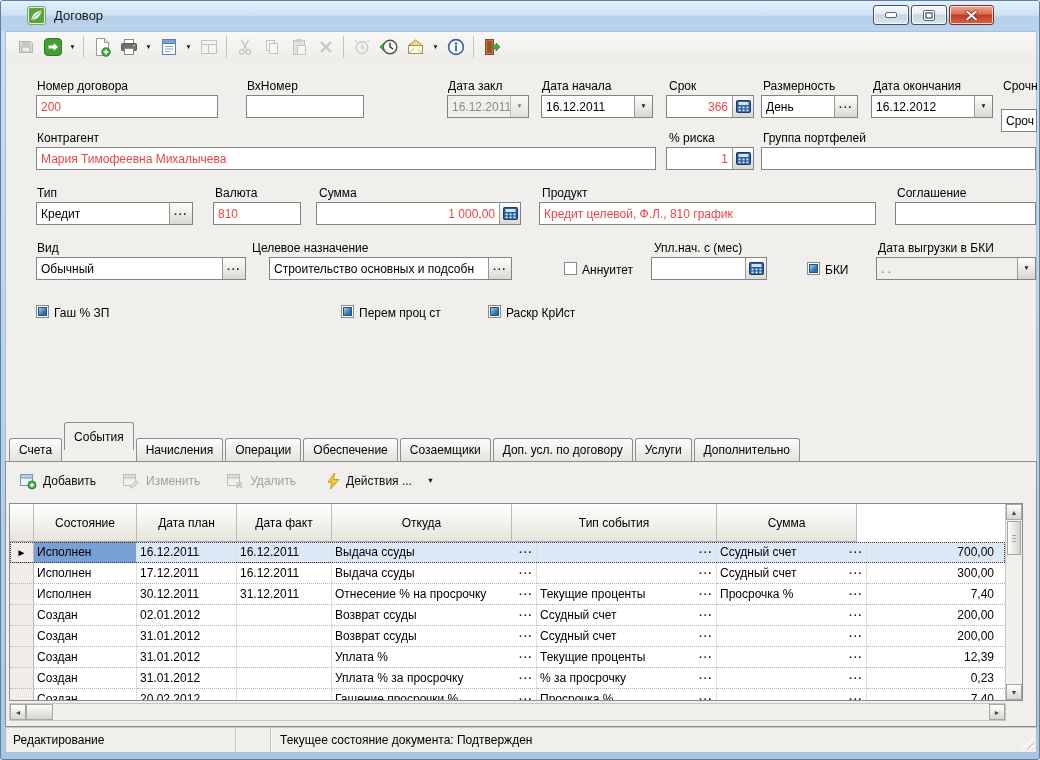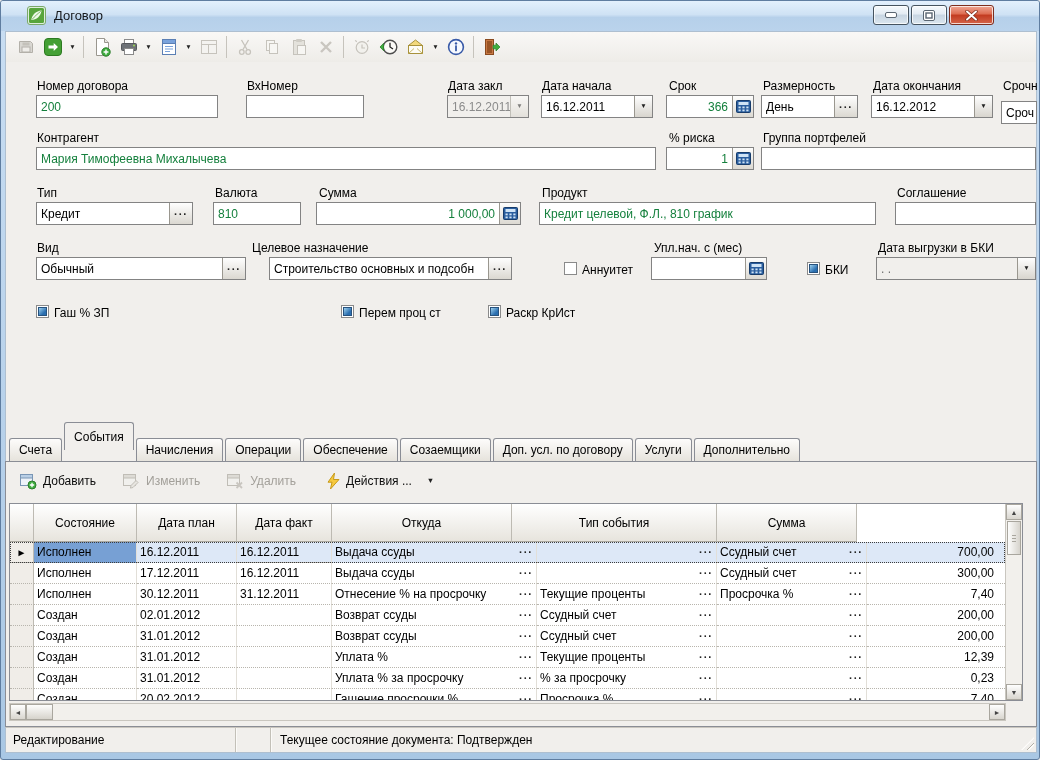--- a/index.html
+++ b/index.html
@@ -25,21 +25,21 @@
   .tcaret{width:13px;height:25px;display:flex;align-items:center;justify-content:center;background:none;border:0;padding:0;}
   .car{font-size:6.5px;color:#222;line-height:1;}
   .tsep{width:1px;height:22px;background:#c6c3bc;margin:0 4px;flex:none;}
   
   .client{position:absolute;left:4px;top:61px;width:1032px;height:691px;background:#f1efec;
     border:1px solid #aebfd0;border-top:none;box-sizing:border-box;}
   .lbl{position:absolute;font-size:12px;color:#000;white-space:nowrap;}
   .field{position:absolute;height:23px;box-sizing:border-box;border:1px solid #838383;background:#fff;
     display:flex;align-items:center;overflow:hidden;}
   .field input{flex:1;min-width:0;border:0;outline:0;background:transparent;padding:0 4px;
-    font-family:"Liberation Sans",sans-serif;font-size:12px;color:#15803d;}
+    font-family:"Liberation Sans",sans-serif;font-size:12px;color:#ef4444;}
   .field .val{flex:1;min-width:0;font-size:12px;padding:0 4px;white-space:nowrap;overflow:hidden;}
   .cbtn{width:17px;align-self:stretch;flex:none;background:linear-gradient(#fefefe,#d8d5ce);
     border-left:1px solid #9a978f;display:flex;align-items:center;justify-content:center;}
   .calcbtn{width:21px;align-self:stretch;flex:none;background:linear-gradient(#fdfdfc,#dcd9d2);
     border:0;border-left:1px solid #9a978f;display:flex;align-items:center;justify-content:center;padding:0;}
   .ellbtn{align-self:stretch;flex:none;background:linear-gradient(#fefefe,#dbd8d1);border:0;
     border-left:1px solid #9a978f;font-size:11px;font-weight:bold;color:#222;letter-spacing:1px;padding:0 4px;}
   .field.dis{background:#f1efec;}
   .field.dis .val{color:#8b8b8b;}
   .field.dis .cbtn{opacity:.55;}
@@ -308,21 +308,21 @@
     <button class="ellbtn">···</button>
   </div>
   <div class="lbl" style="left:872px;top:78px">Дата окончания</div>
   <div class="field" style="left:870px;top:94px;width:122px">
     <div class="val">16.12.2012</div>
     <div class="cbtn">
         <span class="car">▼</span>
       </div>
   </div>
   <div class="lbl" style="left:1002px;top:78px">Срочн</div>
-  <div class="field" style="left:1000px;top:100px;width:36px">
+  <div class="field" style="left:1000px;top:108px;width:36px">
     <div class="val">Сроч</div>
   </div>
 
   <div class="lbl" style="left:36px;top:130px">Контрагент</div>
   <div class="field" style="left:35px;top:146px;width:620px">
     <input value="Мария Тимофеевна Михалычева" style="">
   </div>
   <div class="lbl" style="left:668px;top:130px">% риска</div>
   <div class="field" style="left:665px;top:146px;width:88px">
     <input style="text-align: right;" value="1">

